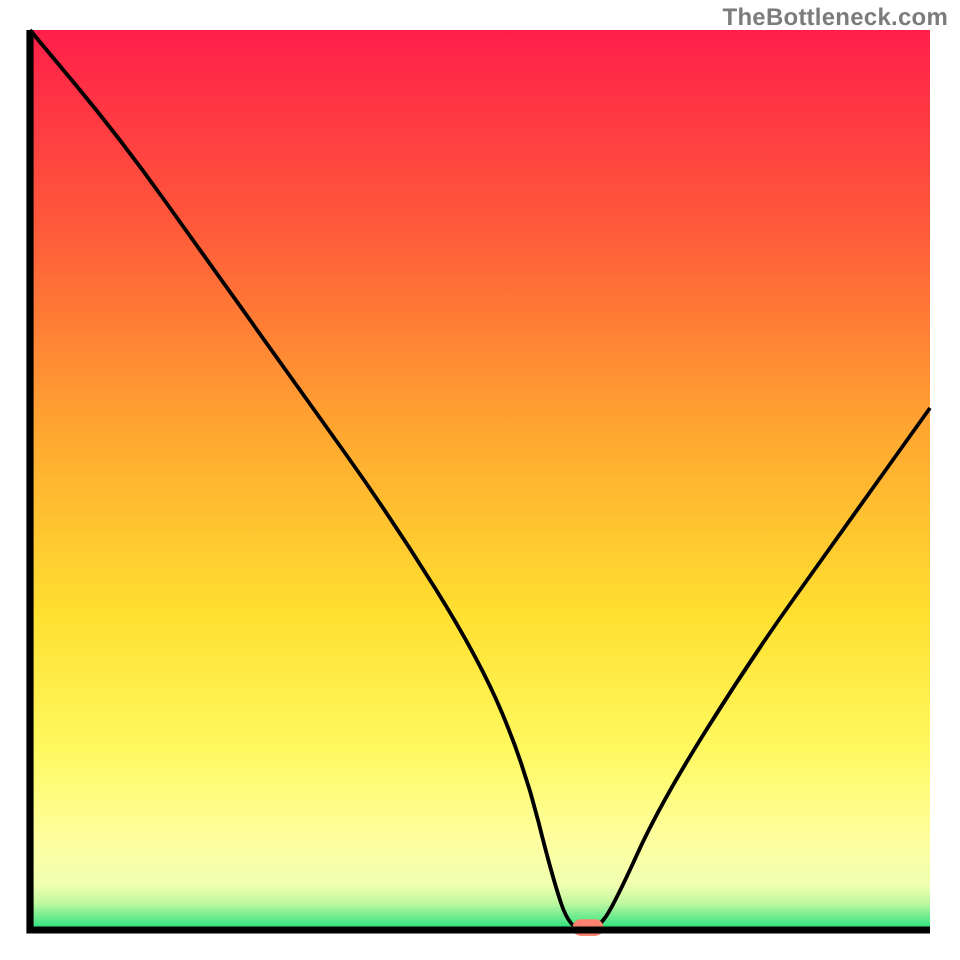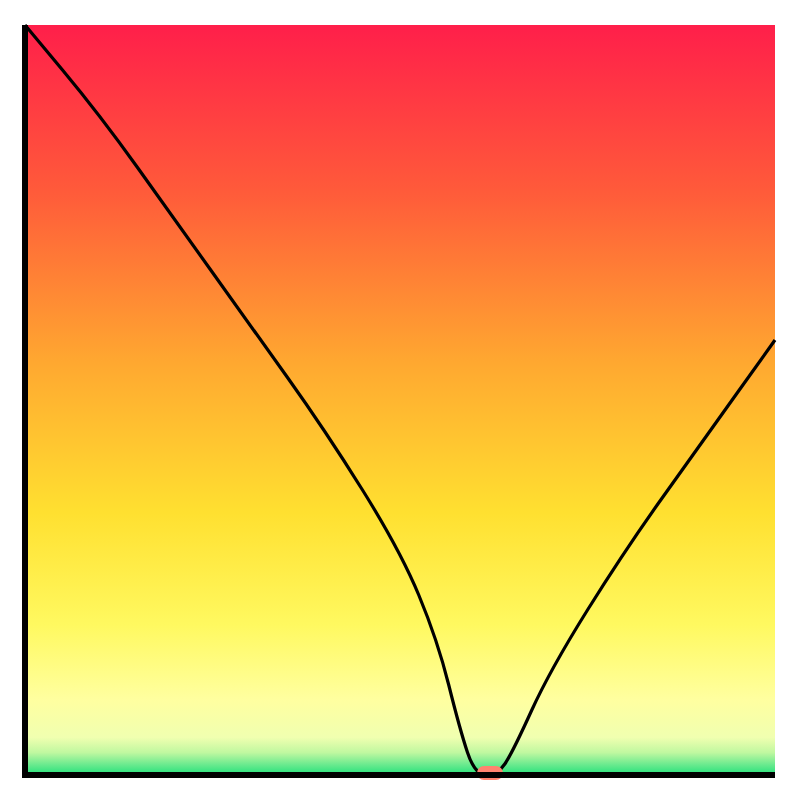--- a/index.html
+++ b/index.html
@@ -50,13 +50,14 @@
 
     <rect x="25" y="25" width="750" height="750" fill="url(#bg-grad)"></rect>
 
     <path id="curve-path" d="M 25 25 Q 25 25 62.5 70 Q 100 115 137.5 167.5 Q 175 220 212.5 272.5 Q 250 325 287.5 377.5 Q 325 430 362.5 490 Q 400 550 418.75 595 Q 437.50000000000006 640 448.75 685 Q 459.99999999999994 730 467.5 752.5 Q 475 775 486.25 775 Q 497.5 775 505 763.75 Q 512.5 752.5 531.25 711.25 Q 550 670 587.5 610 Q 625 550 662.5 497.5 Q 700 445 737.5 392.5 L 775 340.00000000000006" fill="none" stroke="#000000" stroke-width="3.2"></path>
 
     <rect id="marker-pill" x="477.0" y="766.0" width="26" height="14" rx="7" ry="7" fill="#ff836f"></rect>
 
     <path d="M 25 25 L 25 775 L 775 775" fill="none" stroke="#000000" stroke-width="6"></path>
   </svg>
 
+  <div class="attribution">TheBottleneck.com</div>
 </div>
 
 </body></html>

